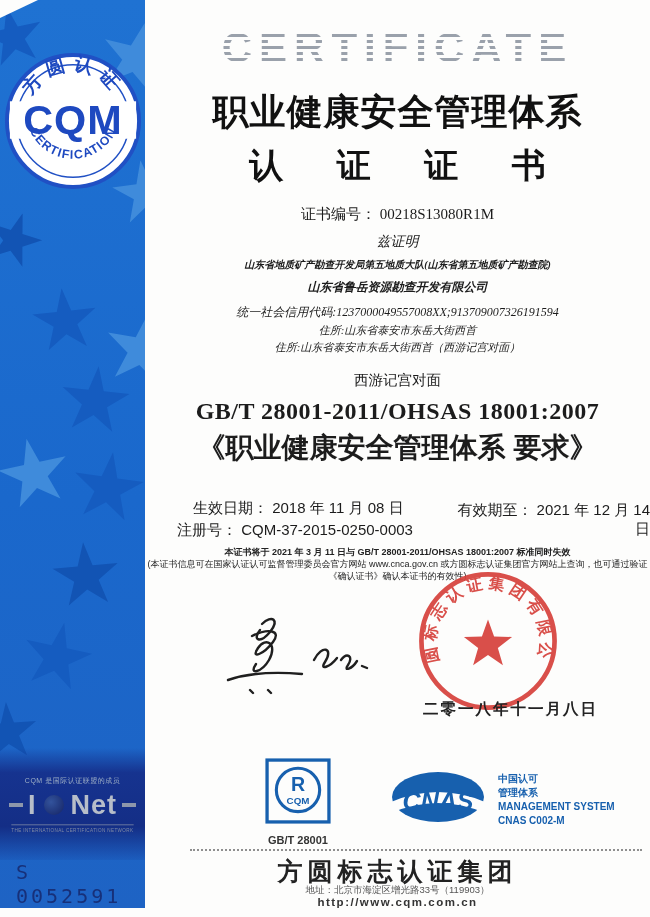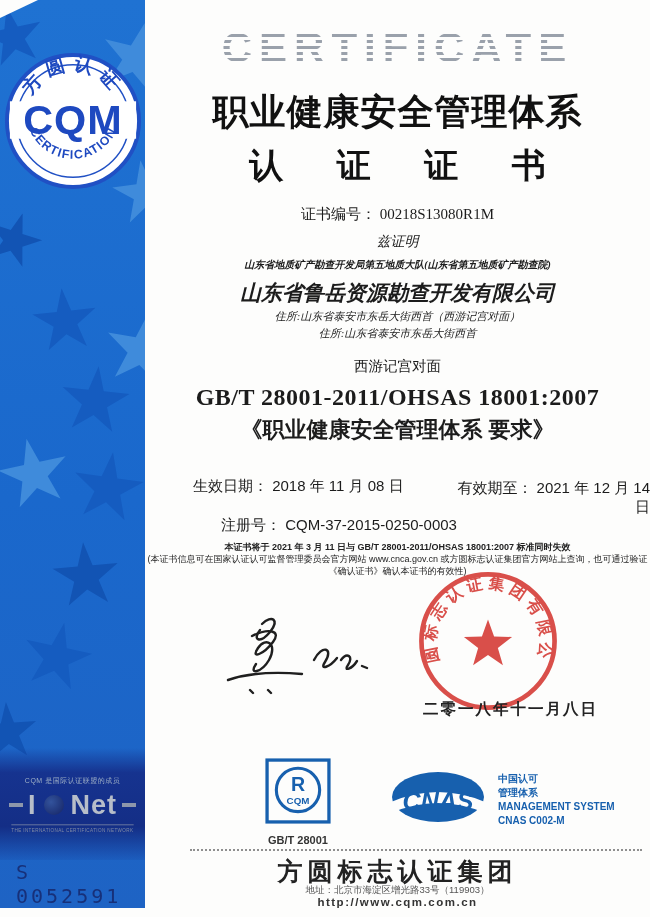--- a/index.html
+++ b/index.html
@@ -72,33 +72,33 @@
     background: repeating-linear-gradient(180deg, rgba(253,253,252,0) 0 3px, #fdfdfc 3px 6px);
     pointer-events: none;
   }
 
   .title-cn   { margin-top: 16px; font-size: 36px; font-weight: bold; letter-spacing: 1px; color: #111; }
   .title-cn2  { margin-top: 6px;  font-size: 34px; font-weight: bold; letter-spacing: 22px; text-indent: 22px; color: #111; }
 
   .cert-no  { margin-top: 16px; font-size: 15px; font-family: "Liberation Serif", serif; }
   .attest   { margin-top: 9px; font-size: 14px; font-family: "Liberation Serif", serif; font-style: italic; }
   .company1 { margin-top: 7px; font-size: 10px; font-weight: bold; font-family: "Liberation Serif", serif; font-style: italic; white-space: nowrap; }
-  .company2 { margin-top: 7px; font-size: 21px; font-weight: bold; font-family: Liberation Sans, sans-serif; font-style: italic; }
+  .company2 { margin-top: 7px; font-size: 12px; font-weight: bold; font-family: Liberation Sans, sans-serif; font-style: italic; }
   .credit   { margin-top: 8px; font-size: 12px; font-family: "Liberation Serif", serif; font-style: italic; }
   .addr     { margin-top: 2px; font-size: 11px; font-family: "Liberation Serif", serif; font-style: italic; }
 
   .conform  { margin-top: 16px; font-size: 14.5px; font-family: "Liberation Serif", serif; }
   .standard { margin-top: 8px; font-size: 24px; font-weight: bold; font-family: "Liberation Serif", serif; letter-spacing: 0.5px; }
-  .standard-name { margin-top: 4px; font-size: 22px; font-weight: bold; }
+  .standard-name { margin-top: 4px; font-size: 28px; font-weight: bold; }
   .scope    { margin-top: 22px; font-size: 14.5px; font-family: "Liberation Serif", serif; font-style: italic; }
 
   .dates-row { position: relative; margin-top: 32px; height: 22px; text-align: right; font-size: 15px; }
   .eff { position: absolute; left: 48px; top: 0; }
   .val { position: absolute; left: 295px; top: 2px; }
-  .reg-row { margin-top: 17px; text-align: left; padding-left: 76px; font-size: 15px; height: 22px; }
+  .reg-row { margin-top: 0; text-align: left; padding-left: 32px; font-size: 15px; height: 22px; }
 
   .note  { font-size: 9px; color: #222; line-height: 12px; white-space: nowrap; }
   .note1 { margin-top: 3px; font-weight: bold; }
 
   
   .signature { position: absolute; left: 65px; top: 612px; }
   .seal { position: absolute; left: 268px; top: 566px; opacity: 0.92; }
   .seal-date { position: absolute; left: 278px; top: 699px; font-size: 15.5px; font-weight: bold; letter-spacing: 2px; color: #222; }
 
   
@@ -180,22 +180,23 @@
       <div class="cert-head-stripes"></div>
     </div>
 
     <div class="title-cn">职业健康安全管理体系</div>
     <div class="title-cn2">认 证 证 书</div>
 
     <div class="cert-no">证书编号： 00218S13080R1M</div>
     <div class="attest">兹证明</div>
     <div class="company1">山东省地质矿产勘查开发局第五地质大队(山东省第五地质矿产勘查院)</div>
     <div class="company2">山东省鲁岳资源勘查开发有限公司</div>
+    <div class="credit">统一社会信用代码:1237000049557008XX;913709007326191594</div>
+    <div class="addr">住所:山东省泰安市东岳大街西首</div>
     <div class="addr">住所:山东省泰安市东岳大街西首（西游记宫对面）</div>
-    <div class="addr">住所:山东省泰安市东岳大街西首</div>
 
     <div class="conform">西游记宫对面</div>
     <div class="standard">GB/T 28001-2011/OHSAS 18001:2007</div>
     <div class="standard-name">《职业健康安全管理体系  要求》</div>
 
     <div class="dates-row">
       <span class="eff">生效日期： 2018 年 11 月 08 日</span>
       <span class="val">有效期至： 2021 年 12 月 14 日</span>
     </div>
     <div class="reg-row">注册号： CQM-37-2015-0250-0003</div>

